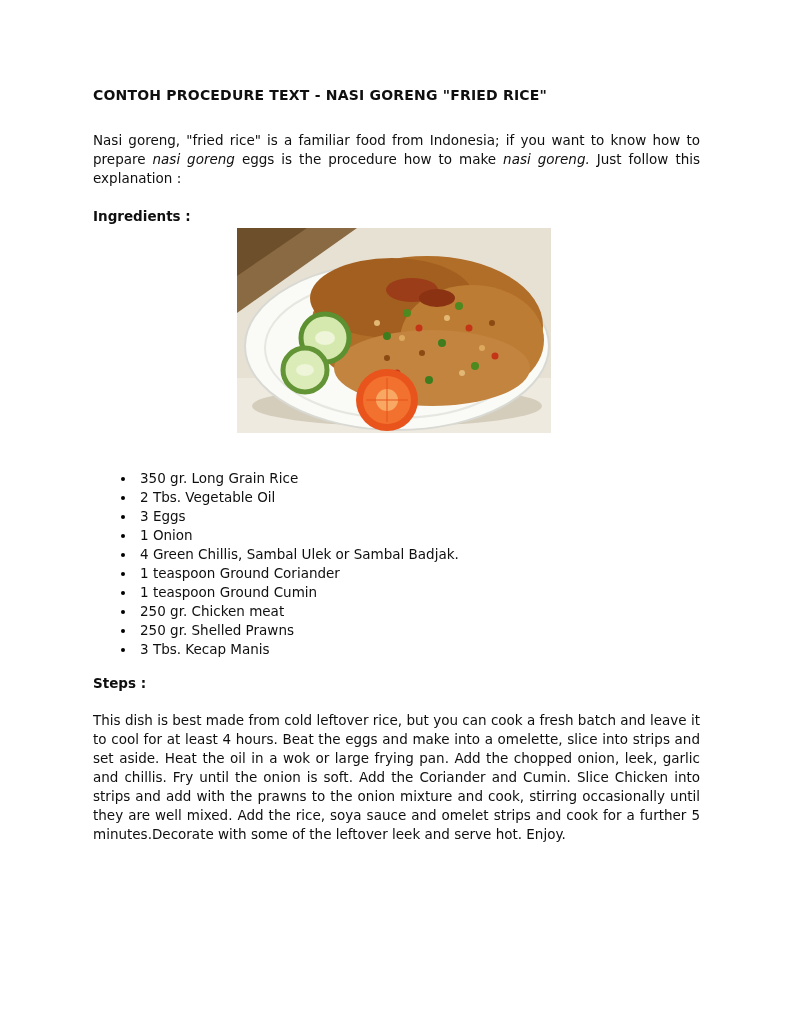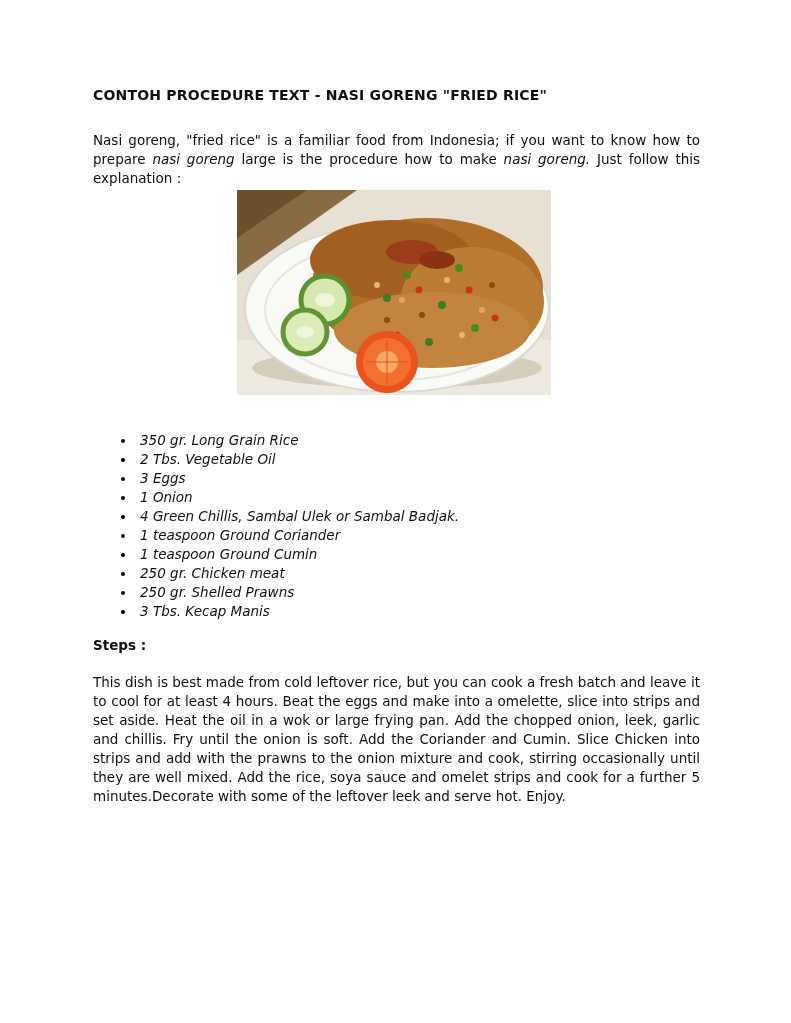--- a/index.html
+++ b/index.html
@@ -45,21 +45,20 @@
   .photo-wrap {
     margin: 2px 0 0 144px;
     width: 314px;
     height: 205px;
   }
   .photo-wrap svg { display: block; }
   ul.ingredients {
     list-style: none;
     margin: 36px 0 0 0;
     padding: 0 0 0 47px;
-    font-style: italic;
   }
   ul.ingredients li {
     position: relative;
     font-size: 13.5px;
     line-height: 19px;
     margin: 0;
   }
   ul.ingredients li::before {
     content: "";
     position: absolute;
@@ -73,22 +72,23 @@
   .steps-heading { margin-top: 15px; }
   .steps-para { margin-top: 18px; }
 </style>
 </head>
 <body>
 
 <div class="page">
 
   <h1 class="doc-title">CONTOH PROCEDURE TEXT - NASI GORENG "FRIED RICE"</h1>
 
-  <p class="para"><span>Nasi goreng, "fried rice" is a familiar food from Indonesia; if you want to know how to prepare </span><span class="italic">nasi goreng</span><span> large is the procedure how to make </span><span class="italic">nasi goreng.</span><span> Just follow this explanation :</span></p>
+  <p class="para"><span>Nasi goreng, "fried rice" is a familiar food from Indonesia; if you want to know how to prepare </span><span class="italic">nasi goreng</span><span> eggs is the procedure how to make </span><span class="italic">nasi goreng.</span><span> Just follow this explanation :</span></p>
 
+  <h2 class="section-heading">Ingredients :</h2>
 
   <div class="photo-wrap">
     <svg width="314" height="205" viewBox="0 0 314 205" aria-hidden="true">
 
       <rect x="0" y="0" width="314" height="205" fill="#e7e1d4"></rect>
       <polygon points="0,0 120,0 0,85" fill="#8a6a42"></polygon>
       <polygon points="0,0 70,0 0,48" fill="#6d4f2c"></polygon>
       <rect x="0" y="150" width="314" height="55" fill="#efeae0"></rect>
 
       <ellipse cx="160" cy="178" rx="145" ry="20" fill="#c9c0ac" opacity="0.7"></ellipse>

